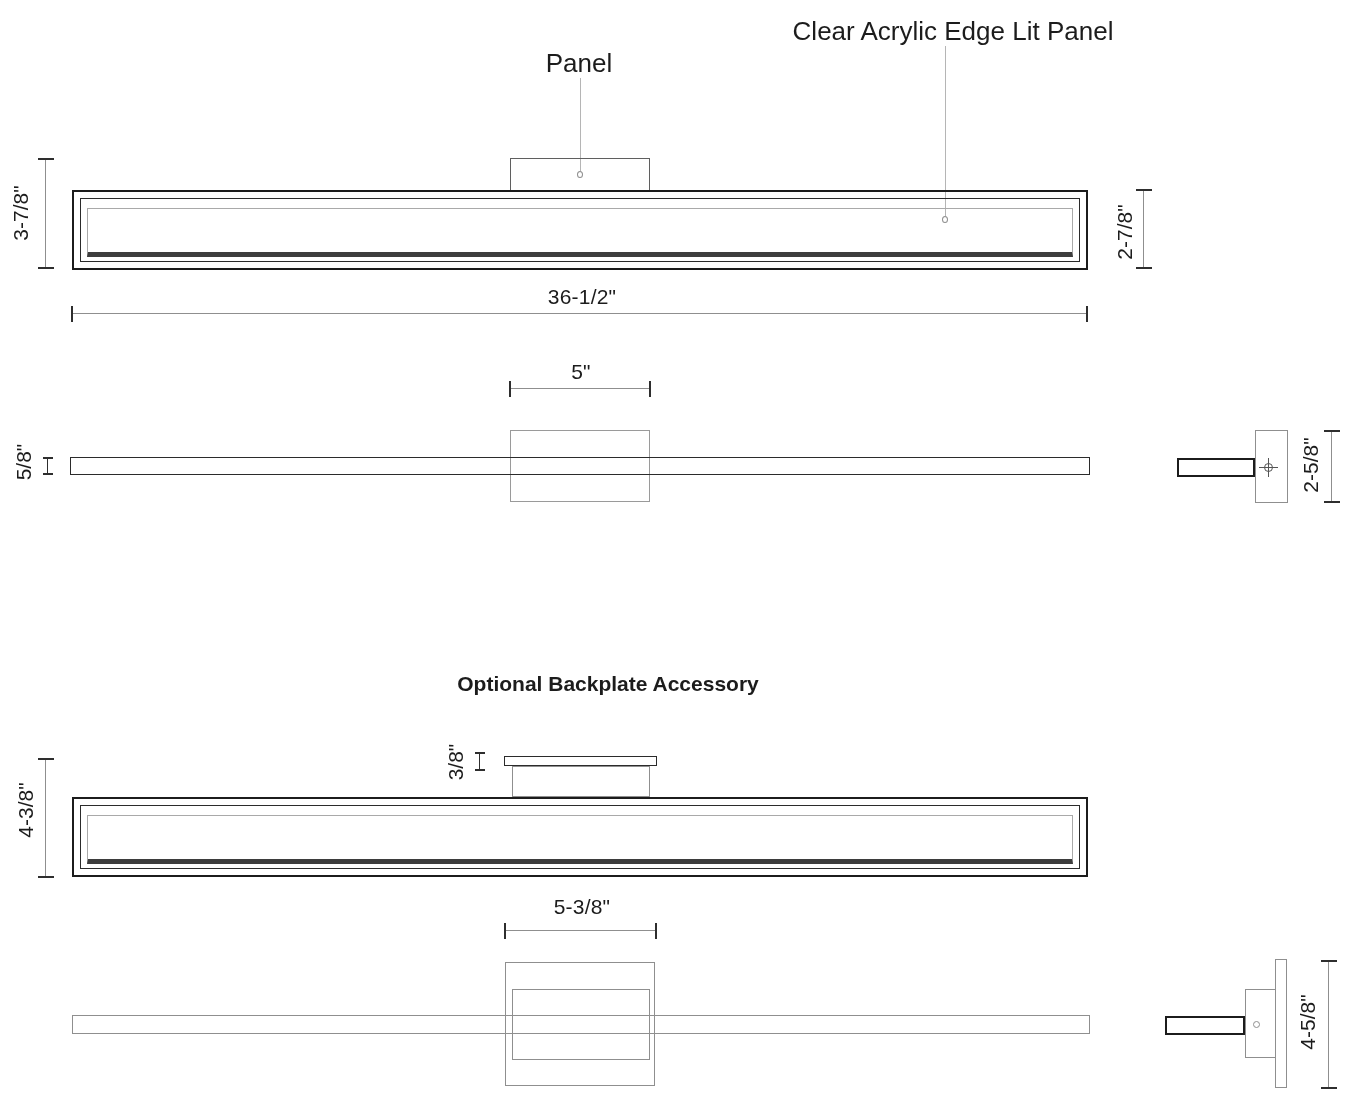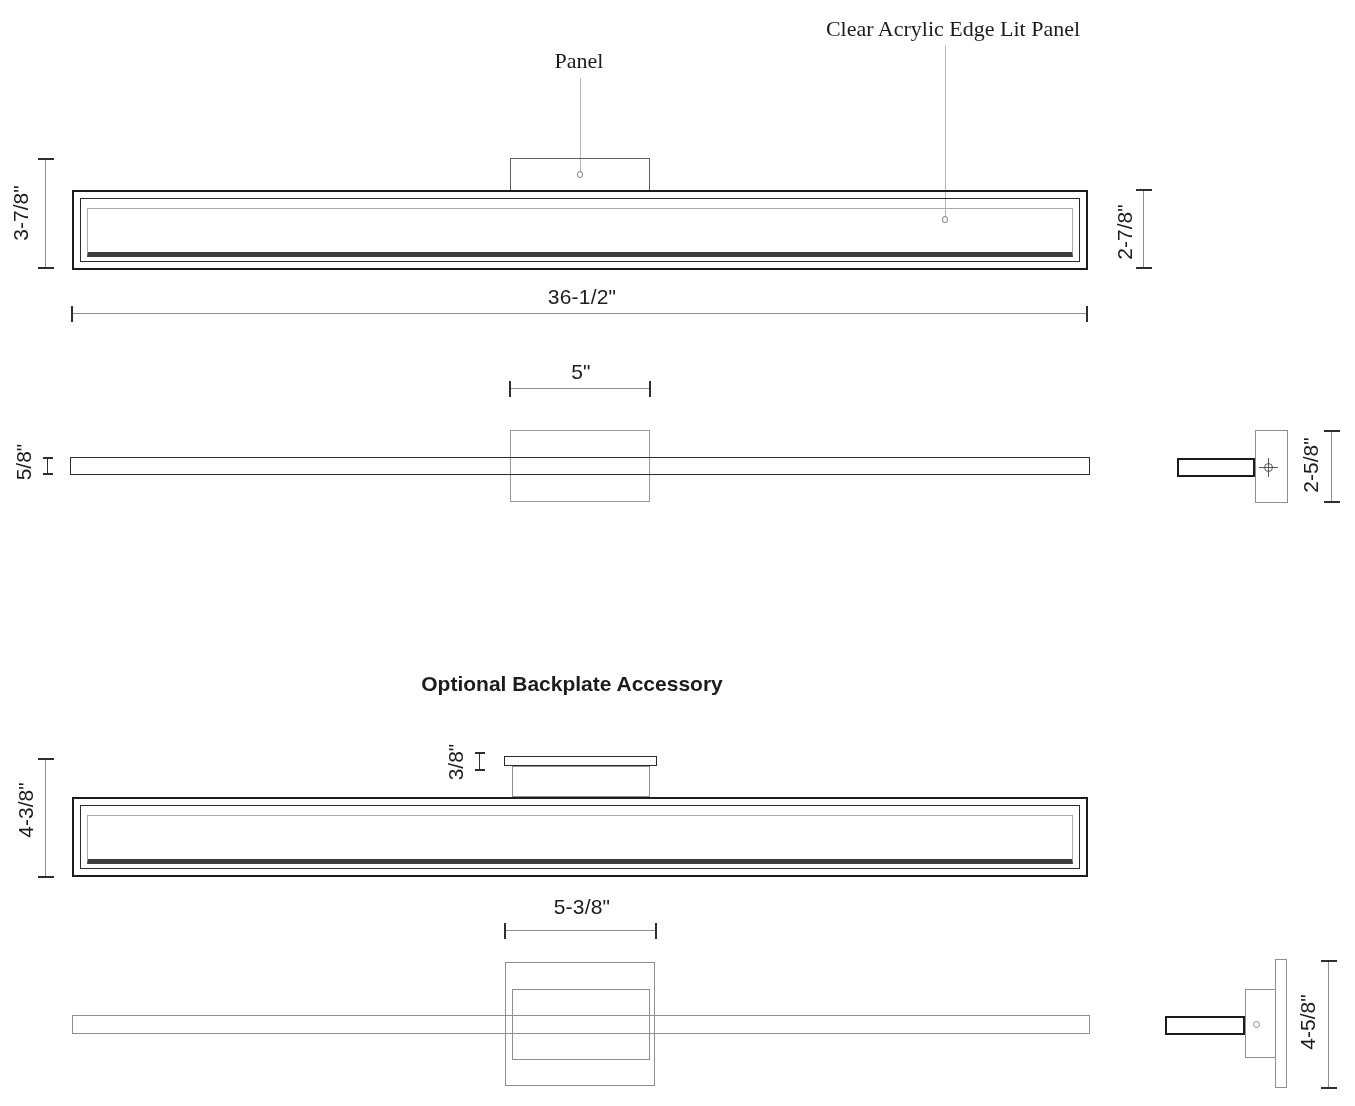--- a/index.html
+++ b/index.html
@@ -34,23 +34,22 @@
   }
   .title {
     position: absolute;
     font-size: 21px;
     font-weight: bold;
     white-space: nowrap;
     transform: translateX(-50%);
   }
   .callout {
     position: absolute;
-    font-size: 22px;
-    white-space: nowrap;
-    font-family: Liberation Serif, serif;
+    font-size: 26px;
+    white-space: nowrap;
   }
 
   
   .vdim {
     position: absolute;
     width: 0;
     border-left: 1px solid #8f8f8f;
   }
   .vdim::before, .vdim::after {
     content: "";
@@ -177,21 +176,21 @@
 
   <div class="rect ink-2" style="left:1177px; top:458px; width:78px; height:19px;"></div>
   <div class="rect gray-1" style="left:1255px; top:430px; width:33px; height:73px;"></div>
   <div class="crosshair-c" style="left:1264px; top:463px;"></div>
   <div class="crosshair-v" style="left:1268px; top:458px; height:19px;"></div>
   <div class="crosshair-h" style="left:1259px; top:467px; width:19px;"></div>
 
   <div class="vdim" style="left:1331px; top:431px; height:71px;"></div>
   <div class="rlabel" style="left:1311px; top:465px;">2-5/8"</div>
 
-  <div class="title" style="left:572px; top:672px;">Optional Backplate Accessory</div>
+  <div class="title" style="left:608px; top:672px;">Optional Backplate Accessory</div>
 
   <div class="rlabel" style="left:456px; top:762px;">3/8"</div>
   <div class="ibeam" style="left:479px; top:753px; height:17px;"></div>
 
   <div class="rect ink-1" style="left:504px; top:756px; width:153px; height:10px;"></div>
   <div class="rect gray-1" style="left:512px; top:766px; width:138px; height:31px;"></div>
   <div class="rect ink-2" style="left:72px; top:797px; width:1016px; height:80px;">
     <div class="fixture-inner">
       <div class="fixture-panel"></div>
     </div>

